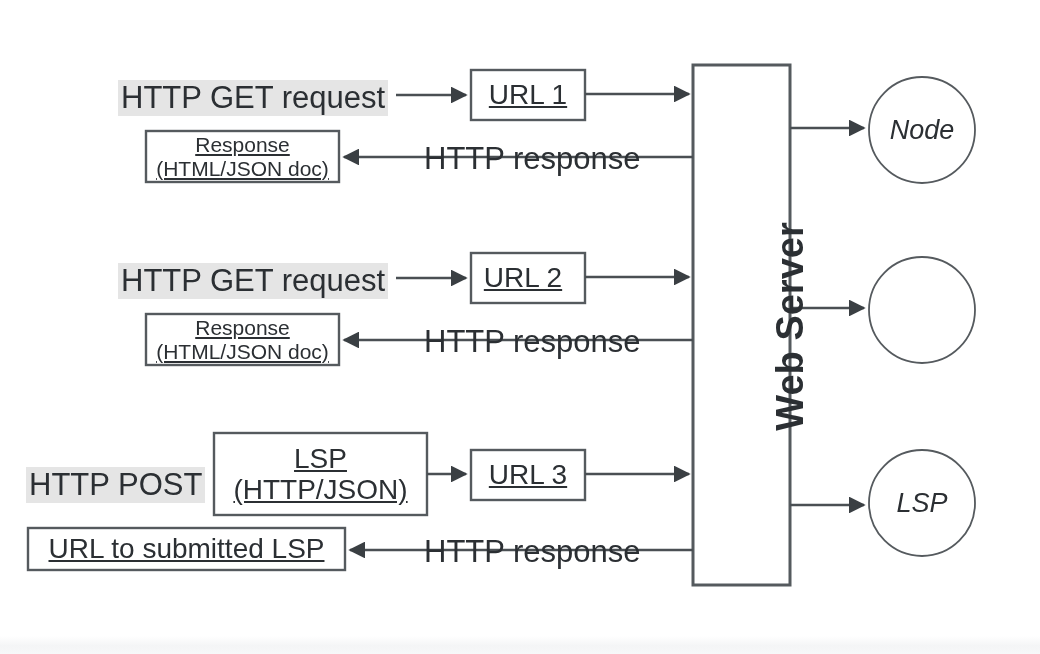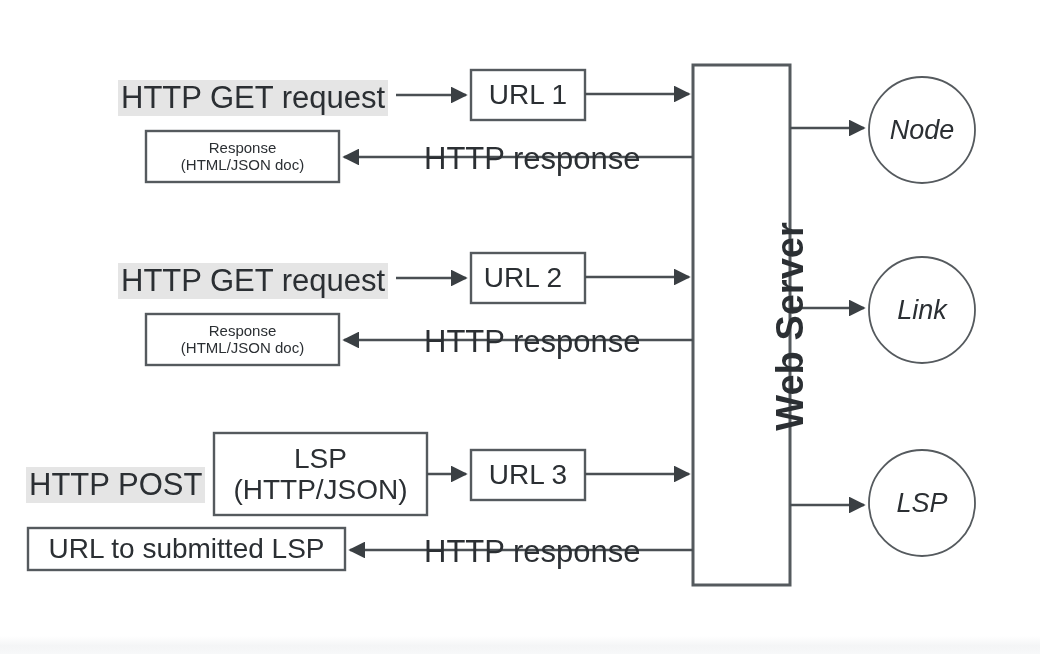--- a/index.html
+++ b/index.html
@@ -25,30 +25,31 @@
   .bottom-band {
     position: absolute;
     left: 0;
     top: 636px;
     width: 1040px;
     height: 18px;
     background: linear-gradient(to bottom, #ffffff 0%, #f4f5f6 55%, #f7f8f9 100%);
   }
   .big { font-size: 31px; }
   .mid { font-size: 28px; }
-  .small { font-size: 15px; }
+  .small { font-size: 21px; }
   .boxtext {
     position: absolute;
     display: flex;
     flex-direction: column;
     align-items: center;
     justify-content: center;
     color: #2b2f33;
     background: #ffffff;
     box-sizing: border-box;
+    text-decoration: underline;
   }
   .boxtext span { display: block; line-height: 1.12; white-space: nowrap; }
   .circletext {
     position: absolute;
     display: flex;
     align-items: center;
     justify-content: center;
     color: #2b2f33;
     border-radius: 50%;
     font-size: 27px;
@@ -164,21 +165,18 @@
 
   <div class="boxtext mid" style="left:30px; top:530px; width:313px; height:38px;">
     <span>URL to submitted LSP</span>
   </div>
 
   <div class="plain-label big" style="left:424px; top:534px;">HTTP response</div>
 
   <div class="circletext" style="left:869px; top:77px; width:106px; height:106px;">
     <span>Node</span>
   </div>
-  <div class="circletext" style="left:869px; top:257px; width:106px; height:106px;">
-    <span>Link</span>
-  </div>
   <div class="circletext" style="left:869px; top:450px; width:106px; height:106px;">
     <span>LSP</span>
   </div>
 
   <div class="bottom-band"></div>
 </div>
 
 </body></html>

